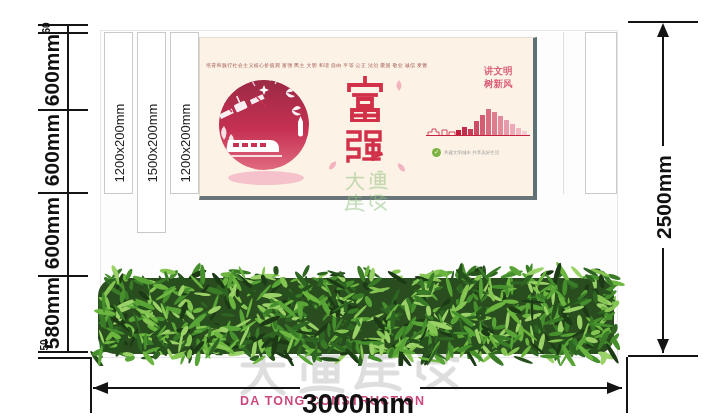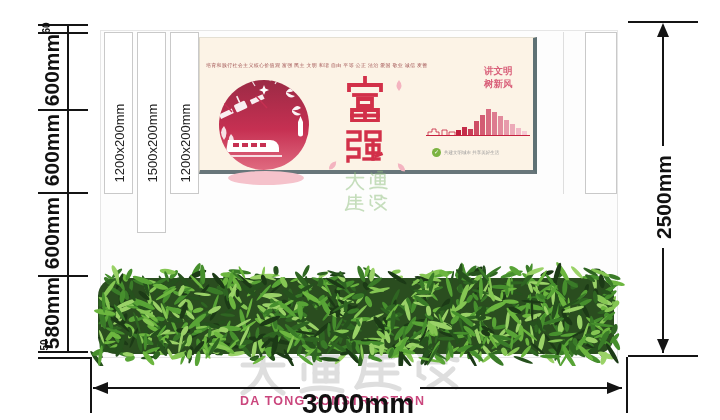--- a/index.html
+++ b/index.html
@@ -6,21 +6,21 @@
   .canvas{position:relative;width:720px;height:420px;background:#ffffff;overflow:hidden;
           font-family:"Liberation Sans", sans-serif;}
   
   .wall{position:absolute;left:100px;top:30px;width:518px;height:328px;
         background:#fdfdfd;border:1px solid #e6e6e6;box-sizing:border-box;}
   .slat{position:absolute;background:#ffffff;border:1px solid #c9c9c9;box-sizing:border-box;}
   .slat-label{position:absolute;left:50%;top:110px;transform:translate(-50%,-50%) rotate(-90deg);
         white-space:nowrap;font-size:13px;color:#222;}
   .faint-line{position:absolute;background:#dedede;}
   
-  .poster{position:absolute;left:199px;top:37px;width:338px;height:137px;box-sizing:border-box;
+  .poster{position:absolute;left:199px;top:37px;width:338px;height:163px;box-sizing:border-box;
         background:#fcf3e6;border-left:1px solid #ddd8c9;border-top:1px solid #e4dfd2;
         border-right:4px solid #5e7174;border-bottom:4px solid #68767a;}
   .headline{position:absolute;left:6px;top:24px;width:260px;font-size:5px;color:#a05252;
         letter-spacing:.3px;white-space:nowrap;overflow:hidden;}
   .slogan{position:absolute;left:284px;top:26px;width:34px;font-size:9.5px;line-height:13px;
         color:#d9607a;font-weight:bold;}
   .value-char{position:absolute;width:46px;height:46px;}
   .value-char .glyph-text{position:absolute;left:0;top:0;width:46px;height:46px;font-size:42px;
         line-height:46px;text-align:center;color:transparent;}
   .caption-row{position:absolute;left:232px;top:110px;display:flex;align-items:center;gap:3px;}

